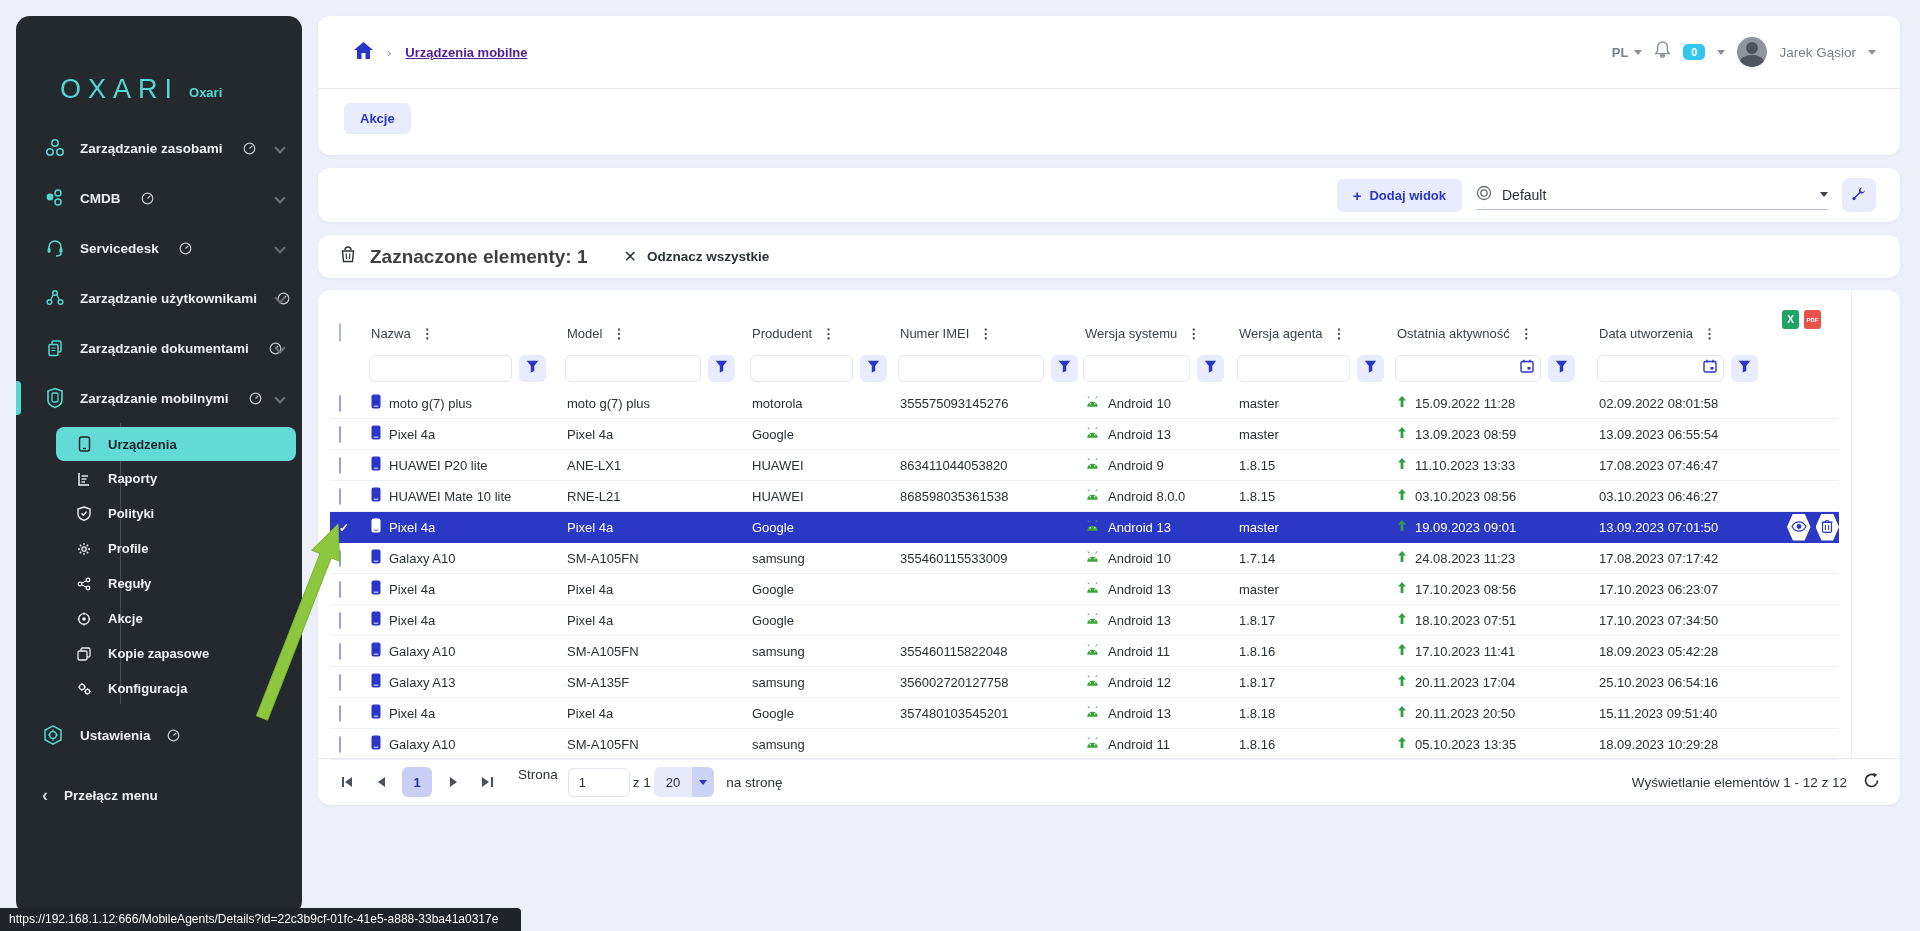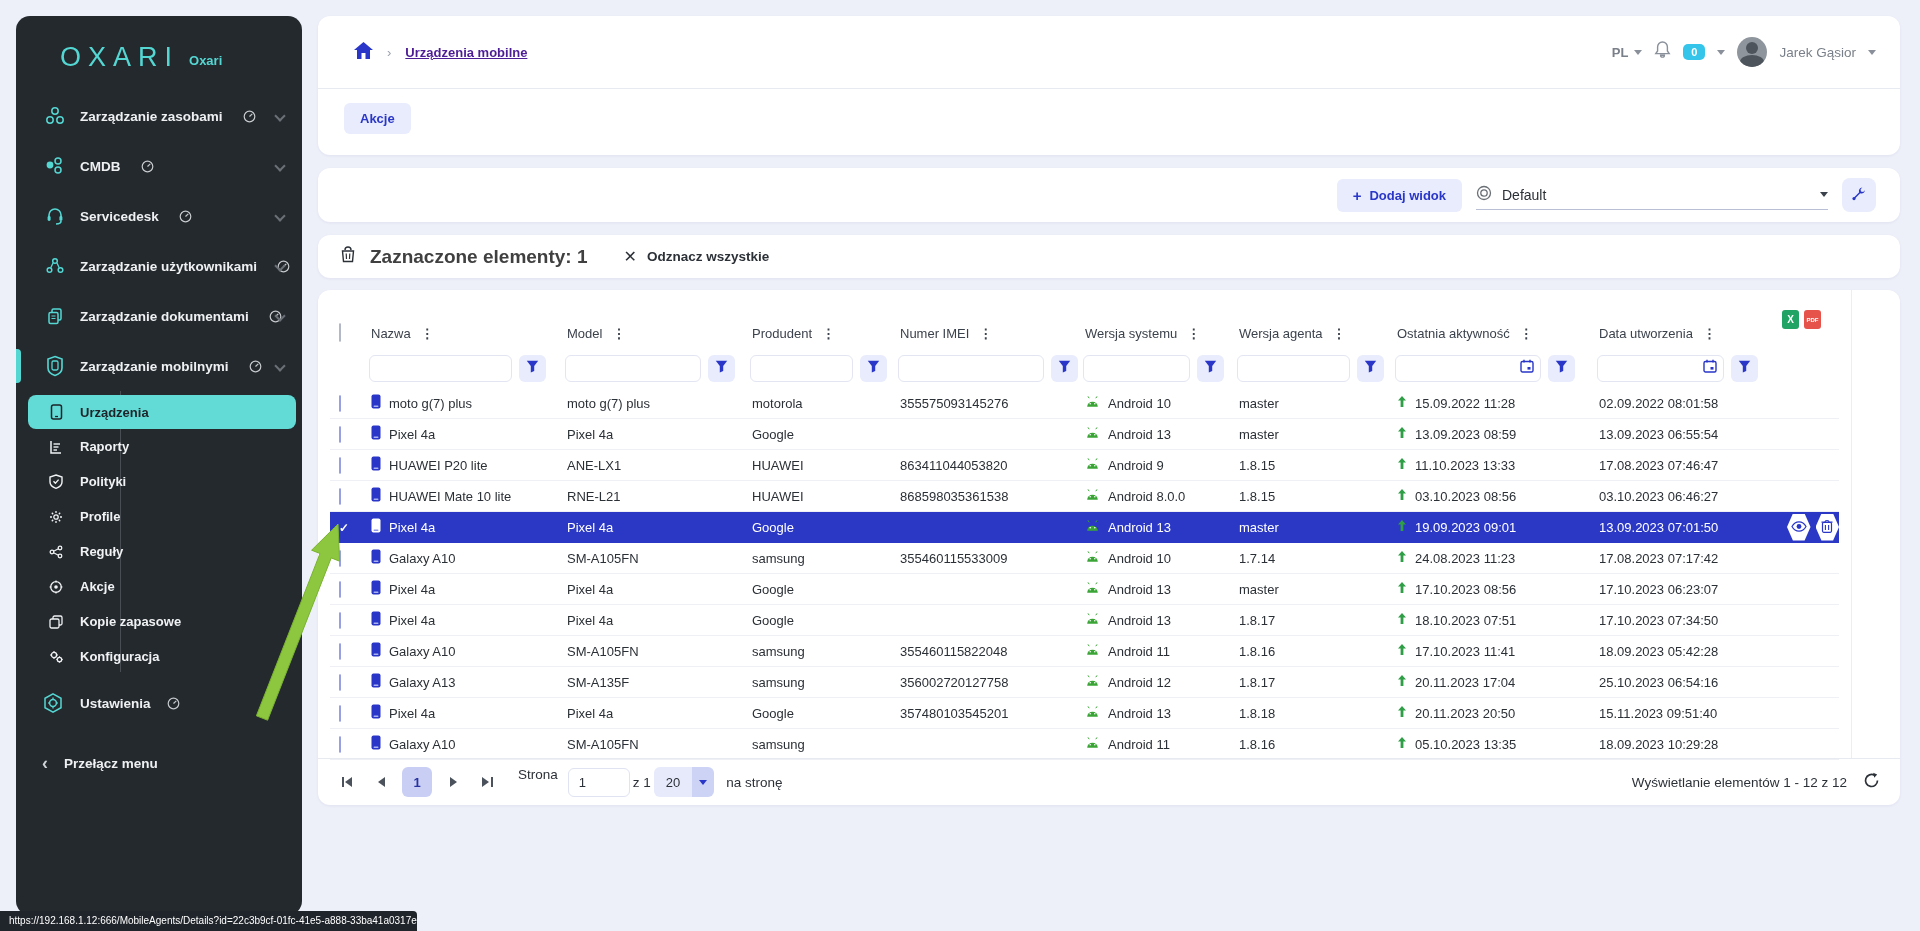--- a/index.html
+++ b/index.html
@@ -2,36 +2,36 @@
 <html><head>
 <meta charset="utf-8">
 <style>
   * { margin:0; padding:0; box-sizing:border-box; }
   html,body { width:1920px; height:931px; overflow:hidden;
     font-family:"Liberation Sans", sans-serif; background:#edeff9; position:relative; }
 
   
   .sidebar { position:absolute; left:16px; top:16px; width:286px; height:899px;
     background:#24292e; border-radius:14px; color:#eef0f1; overflow:hidden; }
-  .logo-row { display:flex; align-items:center; gap:10px; padding:26px 0 18px 44px; }
+  .logo-row { display:flex; align-items:center; gap:10px; padding:26px 0 18px 44px;margin-top:32px; }
   .logo-main { color:#54d7d3; font-size:27px; font-weight:400; letter-spacing:7px; }
   .logo-sub { color:#54d7d3; font-size:13px; font-weight:700; margin-top:6px; }
   .side-item { position:relative; display:flex; align-items:center; gap:14px;
     height:50px; padding-left:28px; cursor:pointer; font-size:13.5px; font-weight:600; }
   .side-item .ic { width:22px; display:flex; justify-content:center; }
   .side-item .gauge { margin-left:6px; display:flex; }
   .side-item .chev { position:absolute; right:18px; width:8px; height:8px;
     border-right:2px solid #6a7076; border-bottom:2px solid #6a7076; transform:rotate(45deg); }
   .side-item.active::before { content:""; position:absolute; left:0; top:8px; bottom:8px;
     width:5px; background:#54d7d3; border-radius:0 4px 4px 0; }
   .submenu { position:relative; padding:4px 0 6px 0; }
   .submenu::before { content:""; position:absolute; left:104px; top:0; bottom:8px;
     width:1px; background:#474d53; }
   .sub-item { position:relative; display:flex; align-items:center; gap:16px;
-    height:35px; margin:0 6px 0 12px; padding-left:20px; font-size:13px; font-weight:600;
+    height:35px; margin:0 6px 0 40px; padding-left:20px; font-size:13px; font-weight:600;
     color:#f0f2f3; cursor:pointer; border-radius:8px; }
   .sub-item .sic { width:16px; display:flex; justify-content:center; }
   .sub-item.active { background:#62dbd6; color:#1d2328; height:34px; }
   .bottom-item { display:flex; align-items:center; gap:16px; height:46px;
     padding-left:26px; font-size:13.5px; font-weight:600; cursor:pointer; position:relative; }
   .toggle-item { margin-top:14px; }
   .toggle-item .lt { font-size:18px; color:#cfd3d6; font-weight:700; }
 
   
   .main { position:absolute; left:318px; top:0; width:1582px; height:931px; }
@@ -123,21 +123,21 @@
   .pg-size .val { background:#e6eafb; color:#2c3138; font-size:13px; display:flex; align-items:center;
     padding:0 12px; }
   .pg-size .dd { background:#ccd3f5; width:22px; display:flex; align-items:center; justify-content:center; }
   .pg-size .dd .caret { border-top-color:#2936c8; }
   .pg-per { font-size:13.5px; color:#2c3138; margin-left:12px; }
   .pg-right { margin-left:auto; display:flex; align-items:center; gap:16px; }
   .pg-summary { font-size:13.5px; color:#2c3138; }
 
   
   .status-bar { position:absolute; left:0; bottom:0; background:#20252b; color:#fff;
-    font-size:10px; padding:4px 0 5px 9px; border-radius:0 4px 0 0; z-index:40;text-align:right; }
+    font-size:12px; padding:4px 23px 5px 9px; border-radius:0 4px 0 0; z-index:40;text-align:right; }
   .annotation { position:absolute; left:0; top:0; z-index:50; pointer-events:none; }
   .ic svg, .sic svg, .gauge svg { display:block; }
 </style>
 </head>
 <body>
 
 <aside class="sidebar">
   <div class="logo-row">
     <span class="logo-main">OXARI</span>
     <span class="logo-sub">Oxari</span>

